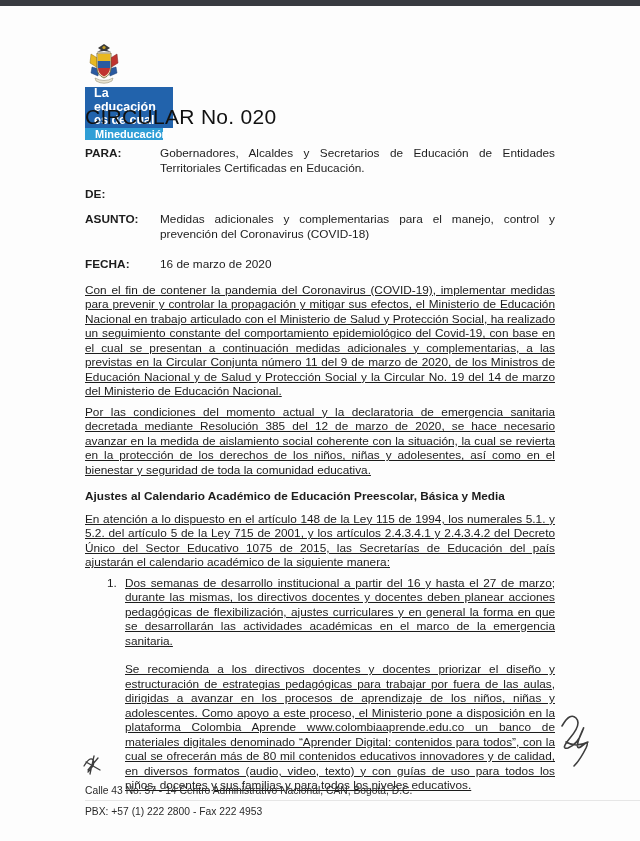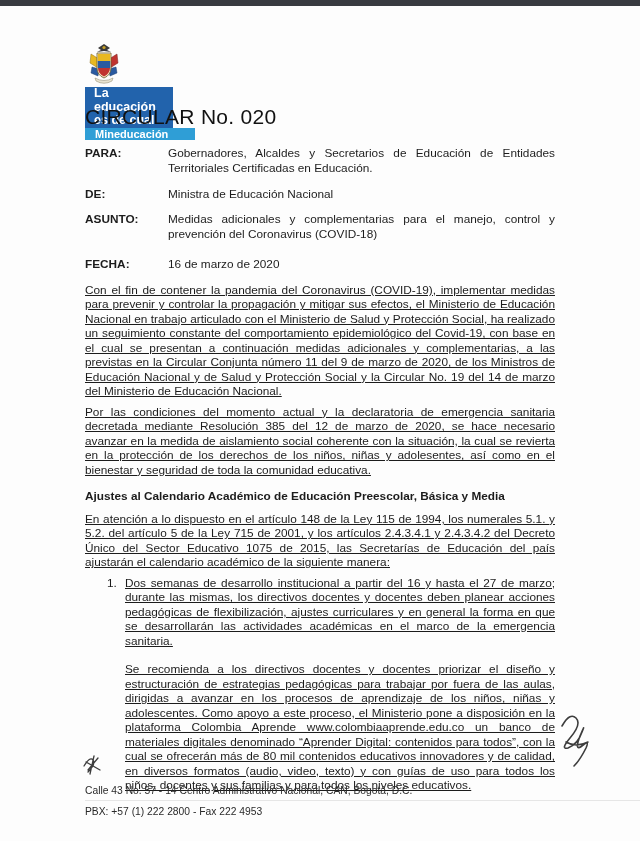--- a/index.html
+++ b/index.html
@@ -25,33 +25,33 @@
     display:flex;align-items:stretch;height:47px;flex-direction:column;
   }
   .coat{width:37px;height:47px;flex:0 0 37px;display:flex;align-items:center;justify-content:center;}
   .brand-box{
     width:88px;box-sizing:border-box;
     color:#fff;font-weight:bold;font-size:12.5px;line-height:13.5px;
     display:flex;flex-direction:column;justify-content:center;
     padding-left:9px;
   }
   .ministry-box{
-    width:110px;box-sizing:border-box;
+    width:78px;box-sizing:border-box;
     color:#fff;font-weight:bold;font-size:11px;
     display:flex;align-items:center;padding-left:10px;
   }
   
   .title{
     margin:16px 0 0 0;
     font-size:21px;font-weight:normal;color:#111;
     letter-spacing:.3px;
   }
   
   .meta{margin-top:17px;font-size:11.8px;line-height:14.8px;}
-  .meta-row{display:flex;margin-bottom:11px;gap:8px;}
+  .meta-row{display:flex;margin-bottom:11px;}
   .meta-row:nth-child(3){margin-bottom:15px;}
   .meta-label{flex:0 0 75px;font-weight:bold;}
   .meta-value{flex:1;text-align:justify;}
   .meta-value.single{text-align:left;}
   
   .body{margin-top:10px;font-size:11.8px;line-height:14.5px;}
   .body p{margin:0 0 6px 0;text-align:justify;text-decoration:underline;}
   .section-heading{
     margin:12px 0 8px 0;font-size:11.8px;font-weight:bold;text-align:left;
   }
@@ -107,21 +107,20 @@
 
     <h1 class="title">CIRCULAR No. 020</h1>
 
     <div class="meta">
       <div class="meta-row">
         <div class="meta-label">PARA:</div>
         <div class="meta-value">Gobernadores, Alcaldes y Secretarios de Educación de Entidades Territoriales Certificadas en Educación.</div>
       </div>
       <div class="meta-row">
         <div class="meta-label">DE:</div>
-        <div class="meta-value single">Ministra de Educación Nacional</div>
       </div>
       <div class="meta-row">
         <div class="meta-label">ASUNTO:</div>
         <div class="meta-value">Medidas adicionales y complementarias para el manejo, control y prevención del Coronavirus (COVID-18)</div>
       </div>
       <div class="meta-row">
         <div class="meta-label">FECHA:</div>
         <div class="meta-value single">16 de marzo de 2020</div>
       </div>
     </div>

